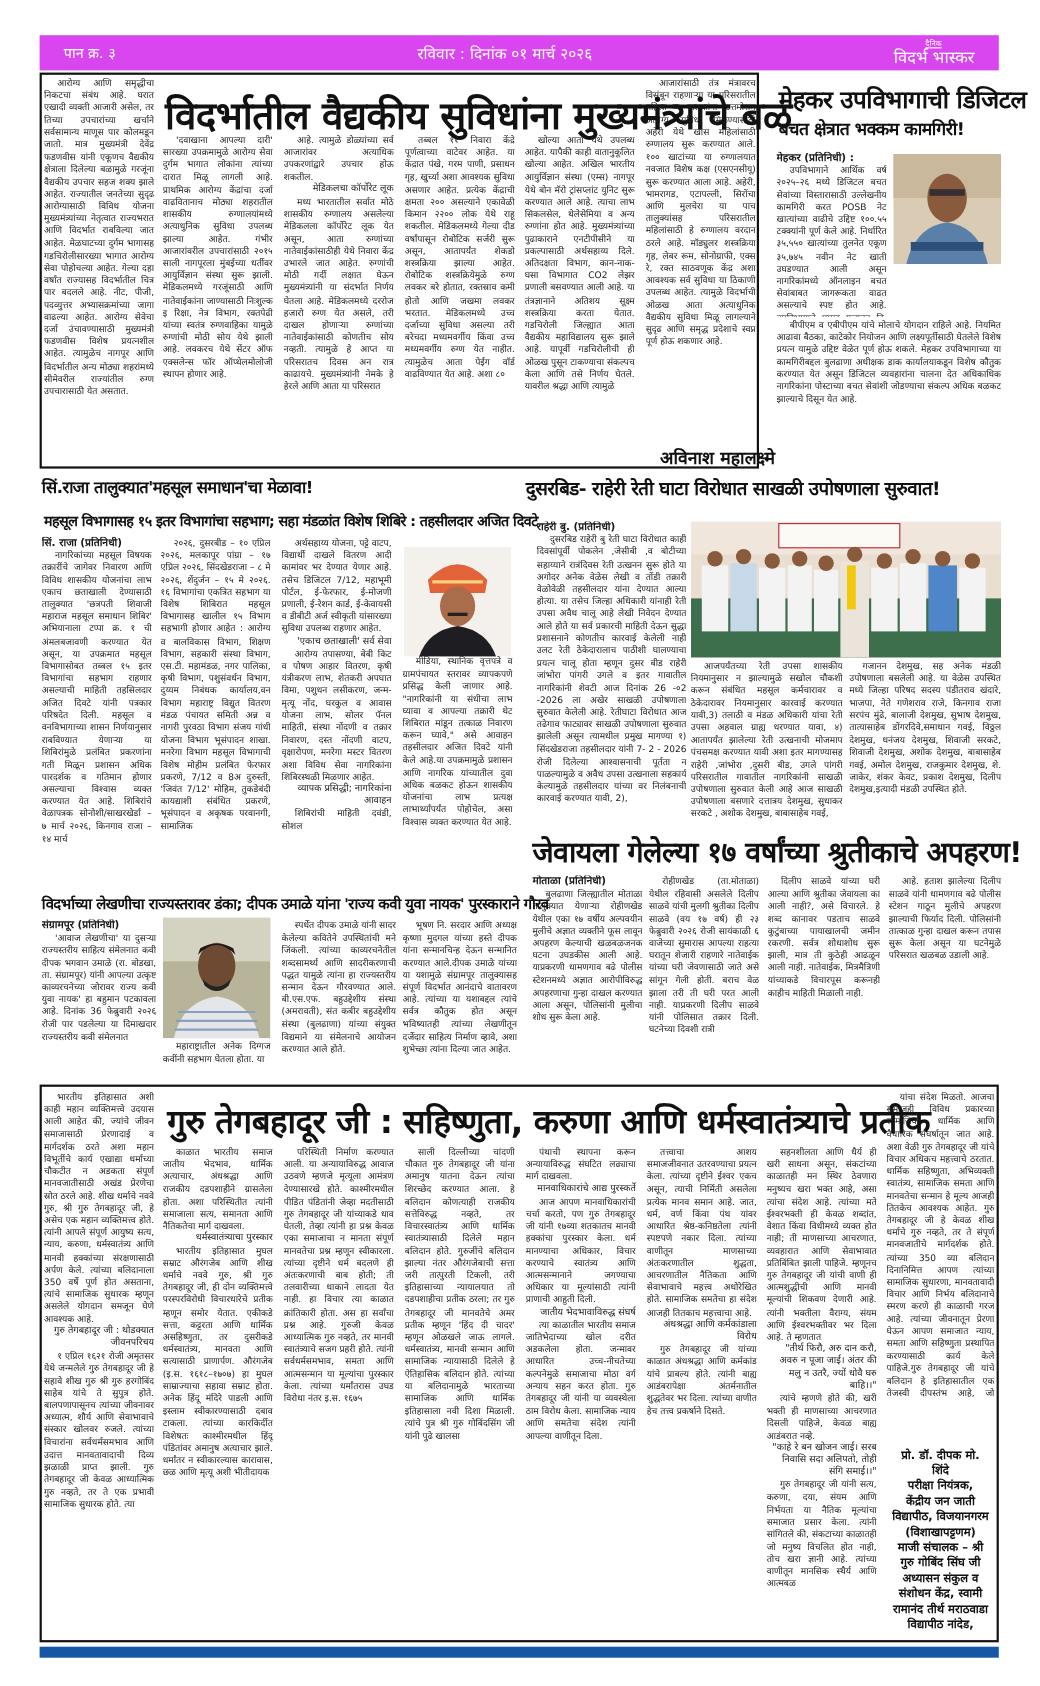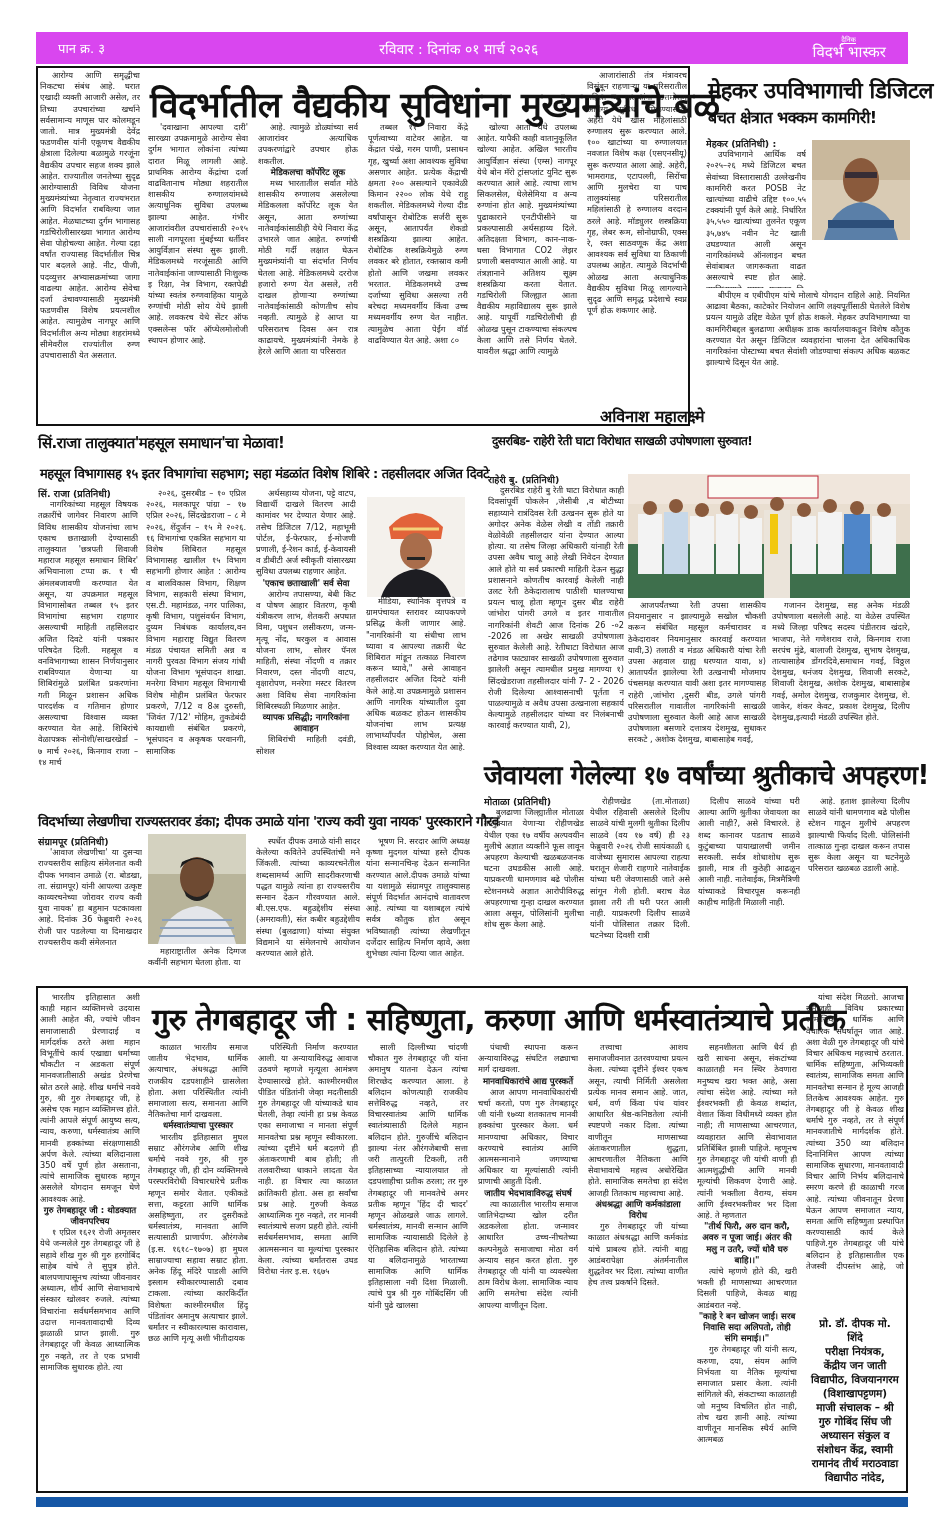--- a/index.html
+++ b/index.html
@@ -14,21 +14,21 @@
   .masthead .page-no { font-size: 13px; }
   .masthead .date { font-size: 14px; }
   .masthead .brand { text-align: right; line-height: 1; }
   .masthead .brand .small { font-size: 7px; display: block; margin-right: 30px; text-decoration: underline; }
   .masthead .brand .big { font-size: 15px; }
 
   .box { position: absolute; border: 2px solid #111; background: #fff; }
   .col { position: absolute; font-size: 8.2px; line-height: 11.2px; text-align: justify; overflow: hidden; color: #1a1a1a; }
   .col p { text-indent: 12px; }
   .col .dateline { font-weight: bold; font-size: 9.5px; text-indent: 0; }
-  .col .sub { font-weight: bold; text-align: center; text-indent: 0; font-size: 8.6px; }
+  .col .sub { font-weight: normal; text-align: right; text-indent: 0; font-size: 8.6px; }
   .headline { position: absolute; font-weight: bold; color: #111; white-space: nowrap; letter-spacing: -0.5px; }
   .byline { position: absolute; font-weight: bold; font-size: 16px; }
 
   .photo { position: absolute; overflow: hidden; }
   .photo svg { width: 100%; height: 100%; display: block; }
   .footer-bar { position: absolute; left: 36px; top: 1497px; width: 872px; height: 10px; background: #1557a6; }
   .sig { position: absolute; text-align: center; font-weight: bold; font-size: 10.5px; line-height: 14px; }
 </style>
 </head>
 <body>
@@ -112,21 +112,21 @@
     <path d="M26 32 L72 32" stroke="#f4d27a" stroke-width="3"></path>
     <ellipse cx="49" cy="54" rx="16" ry="18" fill="#a96d4b"></ellipse>
     <rect x="40" y="60" width="18" height="3" fill="#222"></rect>
     <path d="M14 100 Q22 76 49 72 Q76 76 84 100 Z" fill="#1d1d22"></path>
   </svg>
 </div>
 <div class="col" style="left:366px;top:596px;width:100px;height:200px;">
     <p>मीडिया, स्थानिक वृत्तपत्रे व ग्रामपंचायत स्तरावर व्यापकपणे प्रसिद्ध केली जाणार आहे. "नागरिकांनी या संधीचा लाभ घ्यावा व आपल्या तक्रारी थेट शिबिरात मांडून तत्काळ निवारण करून घ्यावे," असे आवाहन तहसीलदार अजित दिवटे यांनी केले आहे.या उपक्रमामुळे प्रशासन आणि नागरिक यांच्यातील दुवा अधिक बळकट होऊन शासकीय योजनांचा लाभ प्रत्यक्ष लाभार्थ्यांपर्यंत पोहोचेल, असा विश्वास व्यक्त करण्यात येत आहे.</p>
   </div>
 
-<div class="headline" style="left:492px;top:432px;font-size:12px;">दुसरबिड- राहेरी रेती घाटा विरोधात साखळी उपोषणाला सुरुवात!</div>
+<div class="headline" style="left:478px;top:432px;font-size:17px;">दुसरबिड- राहेरी रेती घाटा विरोधात साखळी उपोषणाला सुरुवात!</div>
 <div class="col" style="left:488px;top:474px;width:136px;height:280px;">
   <p class="dateline">राहेरी बु. (प्रतिनिधी)</p>
   <p>दुसरबिड राहेरी बु रेती घाटा विरोधात काही दिवसांपूर्वी पोकलेन ,जेसीबी ,व बोटीच्या सहाय्याने रात्रंदिवस रेती उत्खनन सुरू होते या अगोदर अनेक वेळेस लेखी व तोंडी तक्रारी वेळोवेळी तहसीलदार यांना देण्यात आल्या होत्या. या तसेच जिल्हा अधिकारी यांनाही रेती उपसा अवैध चालू आहे लेखी निवेदन देण्यात आले होते या सर्व प्रकारची माहिती देऊन सुद्धा प्रशासनाने कोणतीच कारवाई केलेली नाही उलट रेती ठेकेदारालाच पाठीशी घालण्याचा प्रयत्न चालू होता म्हणून दुसर बीड राहेरी जांभोरा पांगरी उगले व इतर गावातील नागरिकांनी शेवटी आज दिनांक 26 -०2 -2026 ला अखेर साखळी उपोषणाला सुरुवात केलेली आहे. रेतीघाटा विरोधात आज तढेगाव फाट्यावर साखळी उपोषणाला सुरुवात झालेली असून त्यामधील प्रमुख मागण्या १) सिंदखेडराजा तहसीलदार यांनी 7- 2 - 2026 रोजी दिलेल्या आश्वासनाची पूर्तता न पाळल्यामुळे व अवैध उपसा उत्खनाला सहकार्य केल्यामुळे तहसीलदार यांच्या वर निलंबनाची कारवाई करण्यात यावी, 2),</p>
 </div>
 <div class="photo" style="left:628px;top:474px;width:282px;height:124px;">
   <svg viewBox="0 0 282 124" preserveAspectRatio="none">
     <rect width="282" height="124" fill="#e9ded0"></rect>
     <rect x="0" y="0" width="282" height="30" fill="#f0e6dc"></rect>
     <rect x="80" y="2" width="110" height="22" fill="#fbfaf5" stroke="#b23" stroke-width="1"></rect>
     <rect x="0" y="70" width="282" height="54" fill="#3e6f4c"></rect>
@@ -166,21 +166,21 @@
 
 <div class="headline" style="left:484px;top:756px;font-size:26px;">जेवायला गेलेल्या १७ वर्षांच्या श्रुतीकाचे अपहरण!</div>
 <div class="col" style="left:484px;top:796px;width:100px;height:180px;">
   <p class="dateline">मोताळा (प्रतिनिधी)</p>
   <p>बुलढाणा जिल्ह्यातील मोताळा तालुक्यात येणाऱ्या रोहीणखेड येथील एका १७ वर्षीय अल्पवयीन मुलीचे अज्ञात व्यक्तीने फूस लावून अपहरण केल्याची खळबळजनक घटना उघडकीस आली आहे. याप्रकरणी धामणगाव बढे पोलीस स्टेशनमध्ये अज्ञात आरोपीविरुद्ध अपहरणाचा गुन्हा दाखल करण्यात आला असून, पोलिसांनी मुलीचा शोध सुरू केला आहे.</p>
 </div>
 <div class="col" style="left:590px;top:796px;width:100px;height:180px;">
     <p>रोहीणखेड (ता.मोताळा) येथील रहिवासी असलेले दिलीप साळवे यांची मुलगी श्रुतीका दिलीप साळवे (वय १७ वर्ष) ही २३ फेब्रुवारी २०२६ रोजी सायंकाळी ६ वाजेच्या सुमारास आपल्या राहत्या घरातून शेजारी राहणारे नातेवाईक यांच्या घरी जेवणासाठी जाते असे सांगून गेली होती. बराच वेळ झाला तरी ती घरी परत आली नाही. याप्रकरणी दिलीप साळवे यांनी पोलिसात तक्रार दिली. घटनेच्या दिवशी रात्री</p>
   </div>
 <div class="col" style="left:698px;top:796px;width:102px;height:180px;">
-    <p>दिलीप साळवे यांच्या घरी आल्या आणि श्रुतीका जेवायला का आली नाही?, असे विचारले. हे शब्द कानावर पडताच साळवे कुटुंबाच्या पायाखालची जमीन सरकली. सर्वत्र शोधाशोध सुरू झाली, मात्र ती कुठेही आढळून आली नाही. नातेवाईक, मित्रमैत्रिणी यांच्याकडे विचारपूस करूनही काहीच माहिती मिळाली नाही.</p>
+    <p>दिलीप साळवे यांच्या घरी आल्या आणि श्रुतीका जेवायला का आली नाही?, असे विचारले. हे शब्द कानावर पडताच साळवे कुटुंबाच्या पायाखालची जमीन रकरणी. सर्वत्र शोधाशोध सुरू झाली, मात्र ती कुठेही आढळून आली नाही. नातेवाईक, मित्रमैत्रिणी यांच्याकडे विचारपूस करूनही काहीच माहिती मिळाली नाही.</p>
   </div>
 <div class="col" style="left:808px;top:796px;width:102px;height:180px;">
     <p>आहे. हताश झालेल्या दिलीप साळवे यांनी धामणगाव बढे पोलीस स्टेशन गाठून मुलीचे अपहरण झाल्याची फिर्याद दिली. पोलिसांनी तात्काळ गुन्हा दाखल करून तपास सुरू केला असून या घटनेमुळे परिसरात खळबळ उडाली आहे.</p>
   </div>
 
 <div class="headline" style="left:38px;top:812px;font-size:13.5px;">विदर्भाच्या लेखणीचा राज्यस्तरावर डंका; दीपक उमाळे यांना 'राज्य कवी युवा नायक' पुरस्काराने गौरव</div>
 <div class="col" style="left:38px;top:836px;width:104px;height:140px;">
   <p class="dateline">संग्रामपूर (प्रतिनिधी)</p>
   <p>'आवाज लेखणीचा' या दुसऱ्या राज्यस्तरीय साहित्य संमेलनात कवी दीपक भगवान उमाळे (रा. बोडखा, ता. संग्रामपूर) यांनी आपल्या उत्कृष्ट काव्यरचनेच्या जोरावर राज्य कवी युवा नायक' हा बहुमान पटकावला आहे. दिनांक 36 फेब्रुवारी २०२६ रोजी पार पडलेल्या या दिमाखदार राज्यस्तरीय कवी संमेलनात</p>
 </div>

